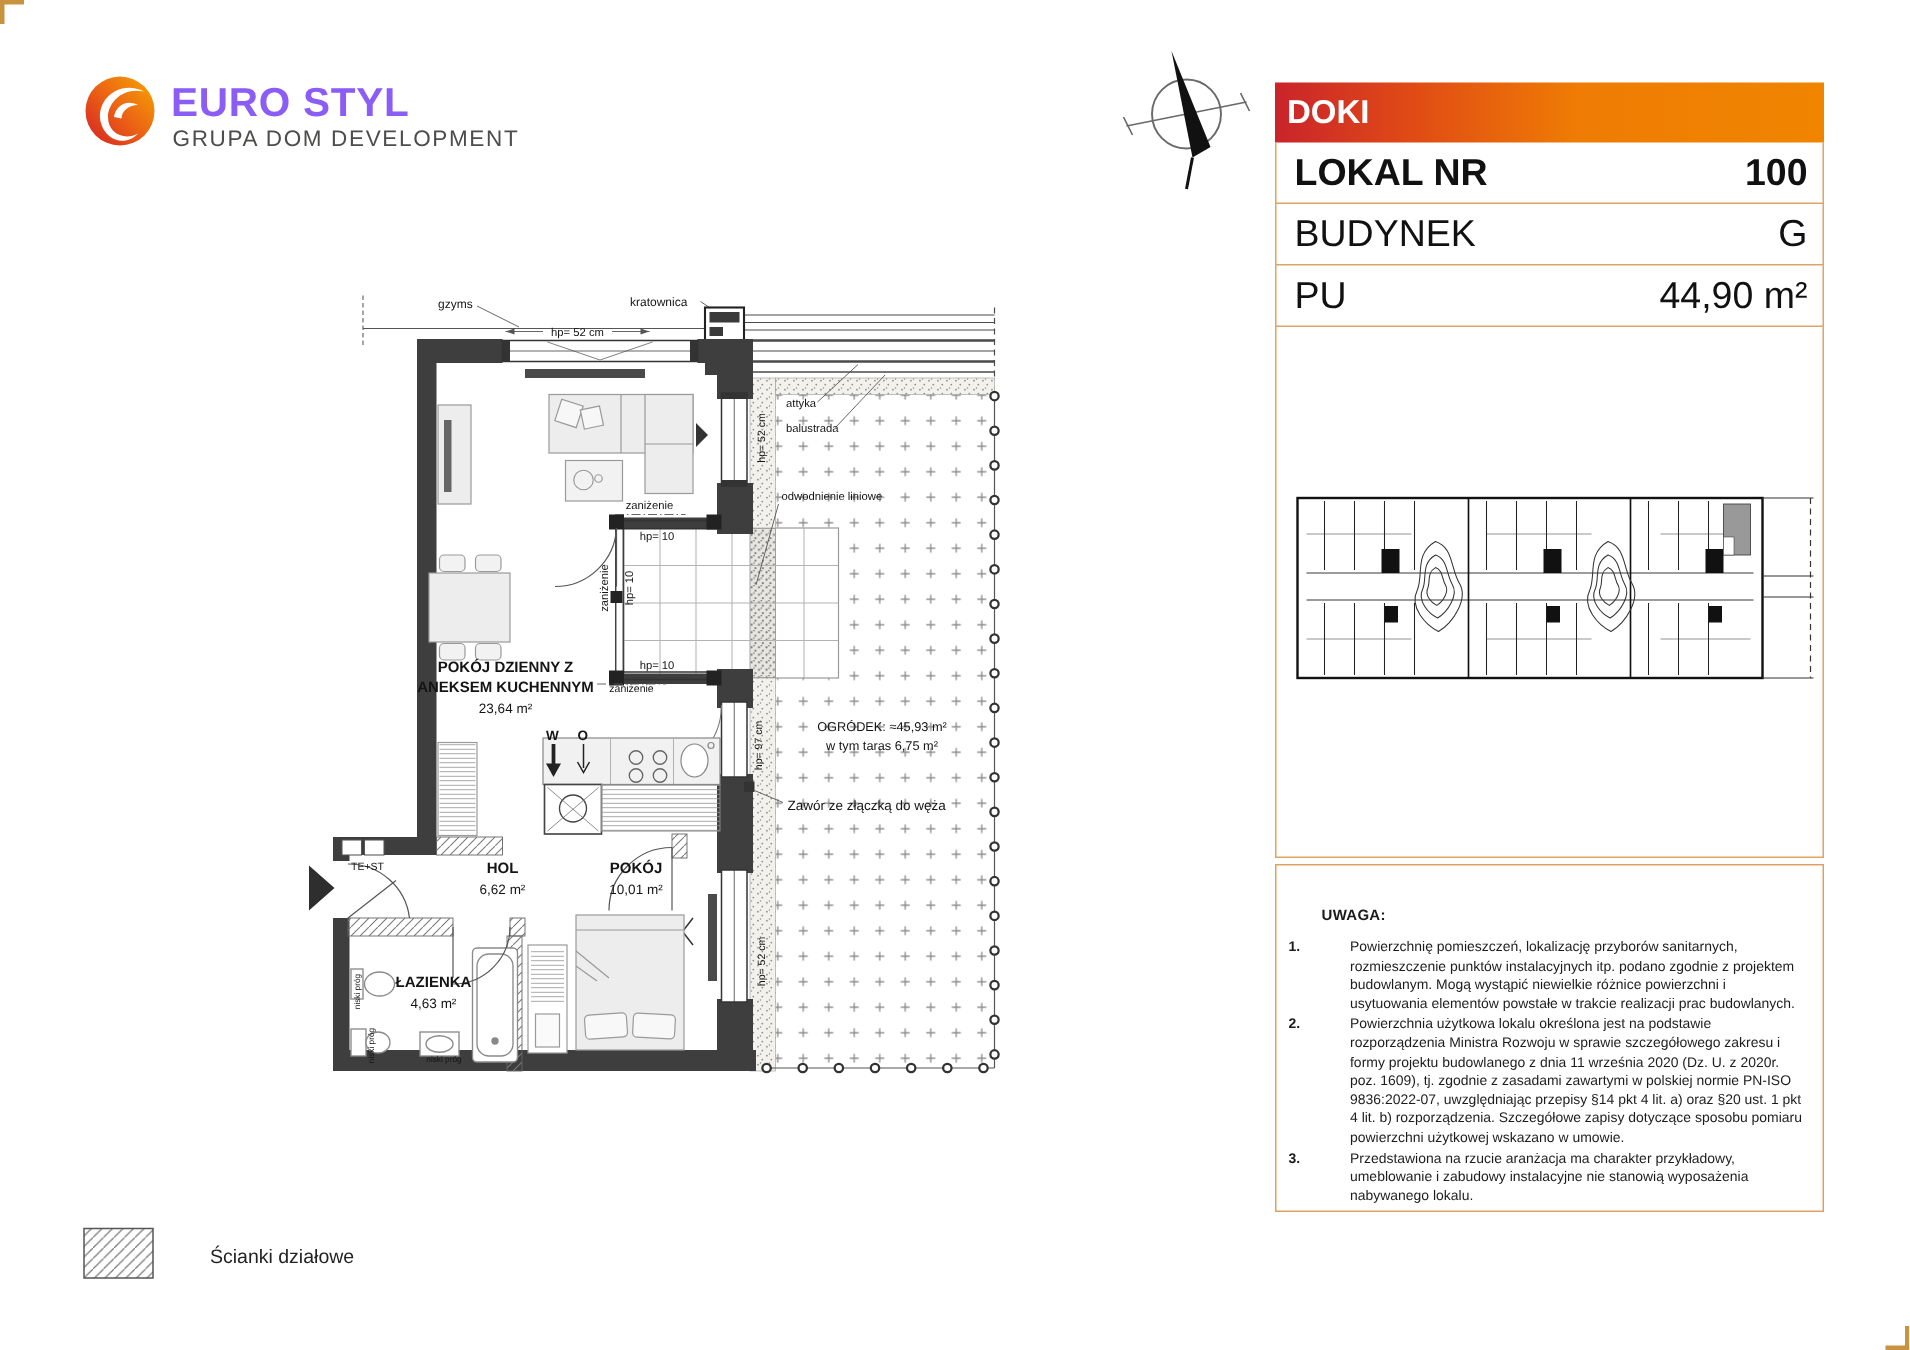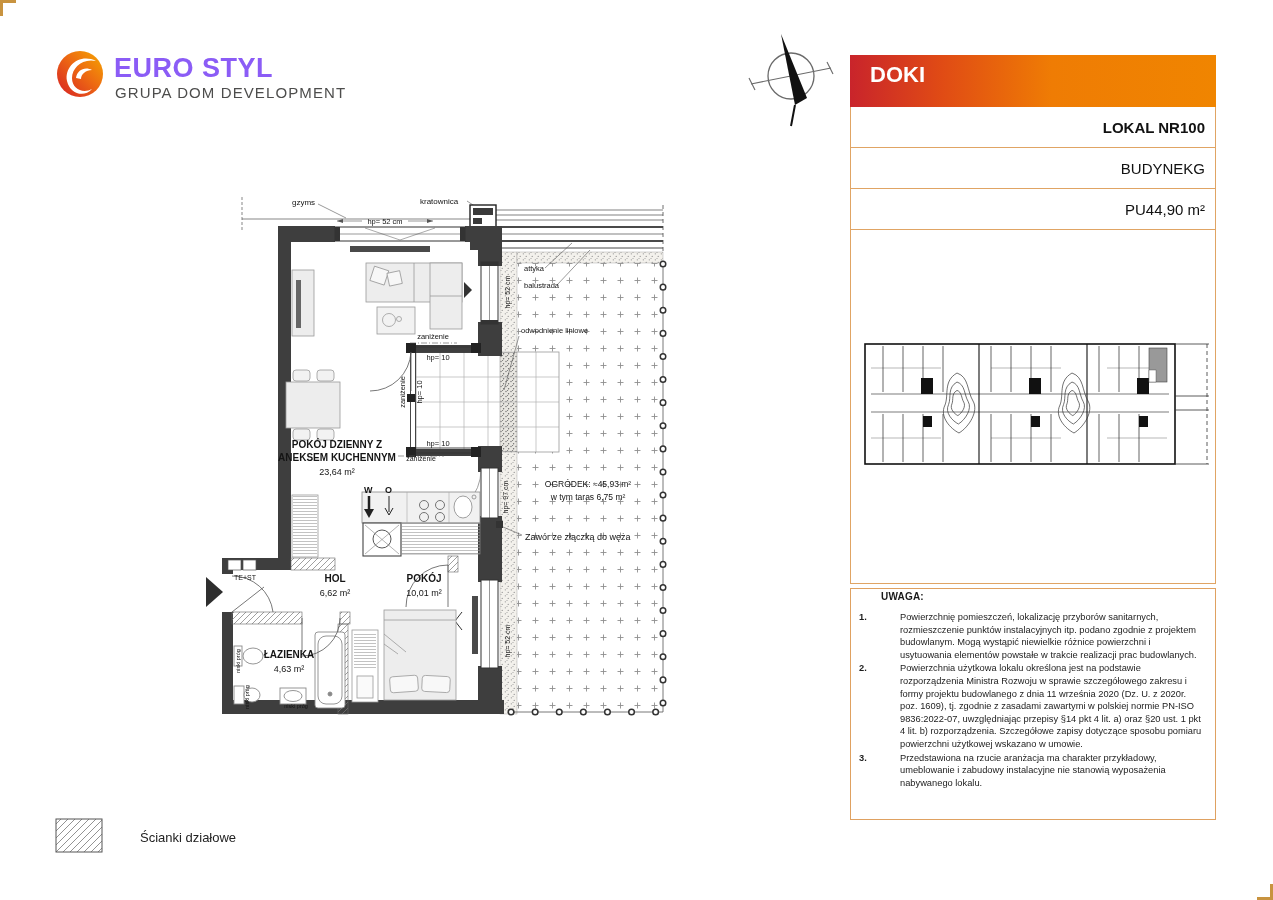--- a/index.html
+++ b/index.html
@@ -12,32 +12,32 @@
   
   .logo-icon{position:absolute;left:56px;top:48px;}
   .brand{position:absolute;left:114px;top:53px;font-size:27px;font-weight:bold;
          color:#8b5cf6;letter-spacing:.5px;}
   .brand-sub{position:absolute;left:115px;top:84px;font-size:15px;color:#4d4d4c;
          letter-spacing:1.1px;}
   
   .compass{position:absolute;left:745px;top:28px;}
   
   .info-panel{position:absolute;left:850px;top:55px;width:366px;}
-  .doki-bar{height:52px;line-height:40px;padding-left:20px;font-size:22px;font-weight:bold;
+  .doki-bar{height:40px;line-height:40px;padding-left:8px;font-size:22px;font-weight:bold;
             color:#fff;box-sizing:border-box;
             background:linear-gradient(90deg,#c9242b 0%,#e04b15 25%,#ef7c04 55%,#f08500 100%);}
-  .info-row{height:41px;box-sizing:border-box;display:flex;justify-content:flex-end;
-            align-items:center;padding:0 10px 0 12px;font-size:15px;color:#111;
+  .info-row{height:41px;box-sizing:border-box;display:flex;justify-content:space-between;
+            align-items:center;padding:0 10px 0 12px;font-size:25px;color:#111;
             border-bottom:1px solid #e0a464;border-left:1px solid #e0a464;border-right:1px solid #e0a464;}
   .info-row.bold{font-weight:bold;}
   .overview-cell{height:354px;box-sizing:border-box;position:relative;
             border:solid #e0a464;border-width:0 1px 1px 1px;}
   .overview-cell svg{position:absolute;left:10px;top:104px;}
   .notes-box{margin-top:4px;height:232px;box-sizing:border-box;border:1.5px solid #dfa161;
-            padding:0 12px 8px 8px;overflow:hidden;}
+            padding:26px 12px 8px 8px;overflow:hidden;}
   .notes-heading{font-size:10px;font-weight:bold;margin:2px 0 9px 22px;letter-spacing:.2px;}
   .note{display:flex;font-size:9.3px;line-height:12.6px;margin-bottom:1px;color:#1c1c1c;}
   .note .num{width:13px;flex:none;font-weight:bold;}
   .note .txt{flex:1;margin-left:28px;}
   
   .legend-box{position:absolute;left:55px;top:818px;}
   .legend-label{position:absolute;left:140px;top:830px;font-size:13px;color:#222;}
   
   .plan{position:absolute;left:205px;top:182px;}
   .plan text{font-family:"Liberation Sans",sans-serif;fill:#141414;}

